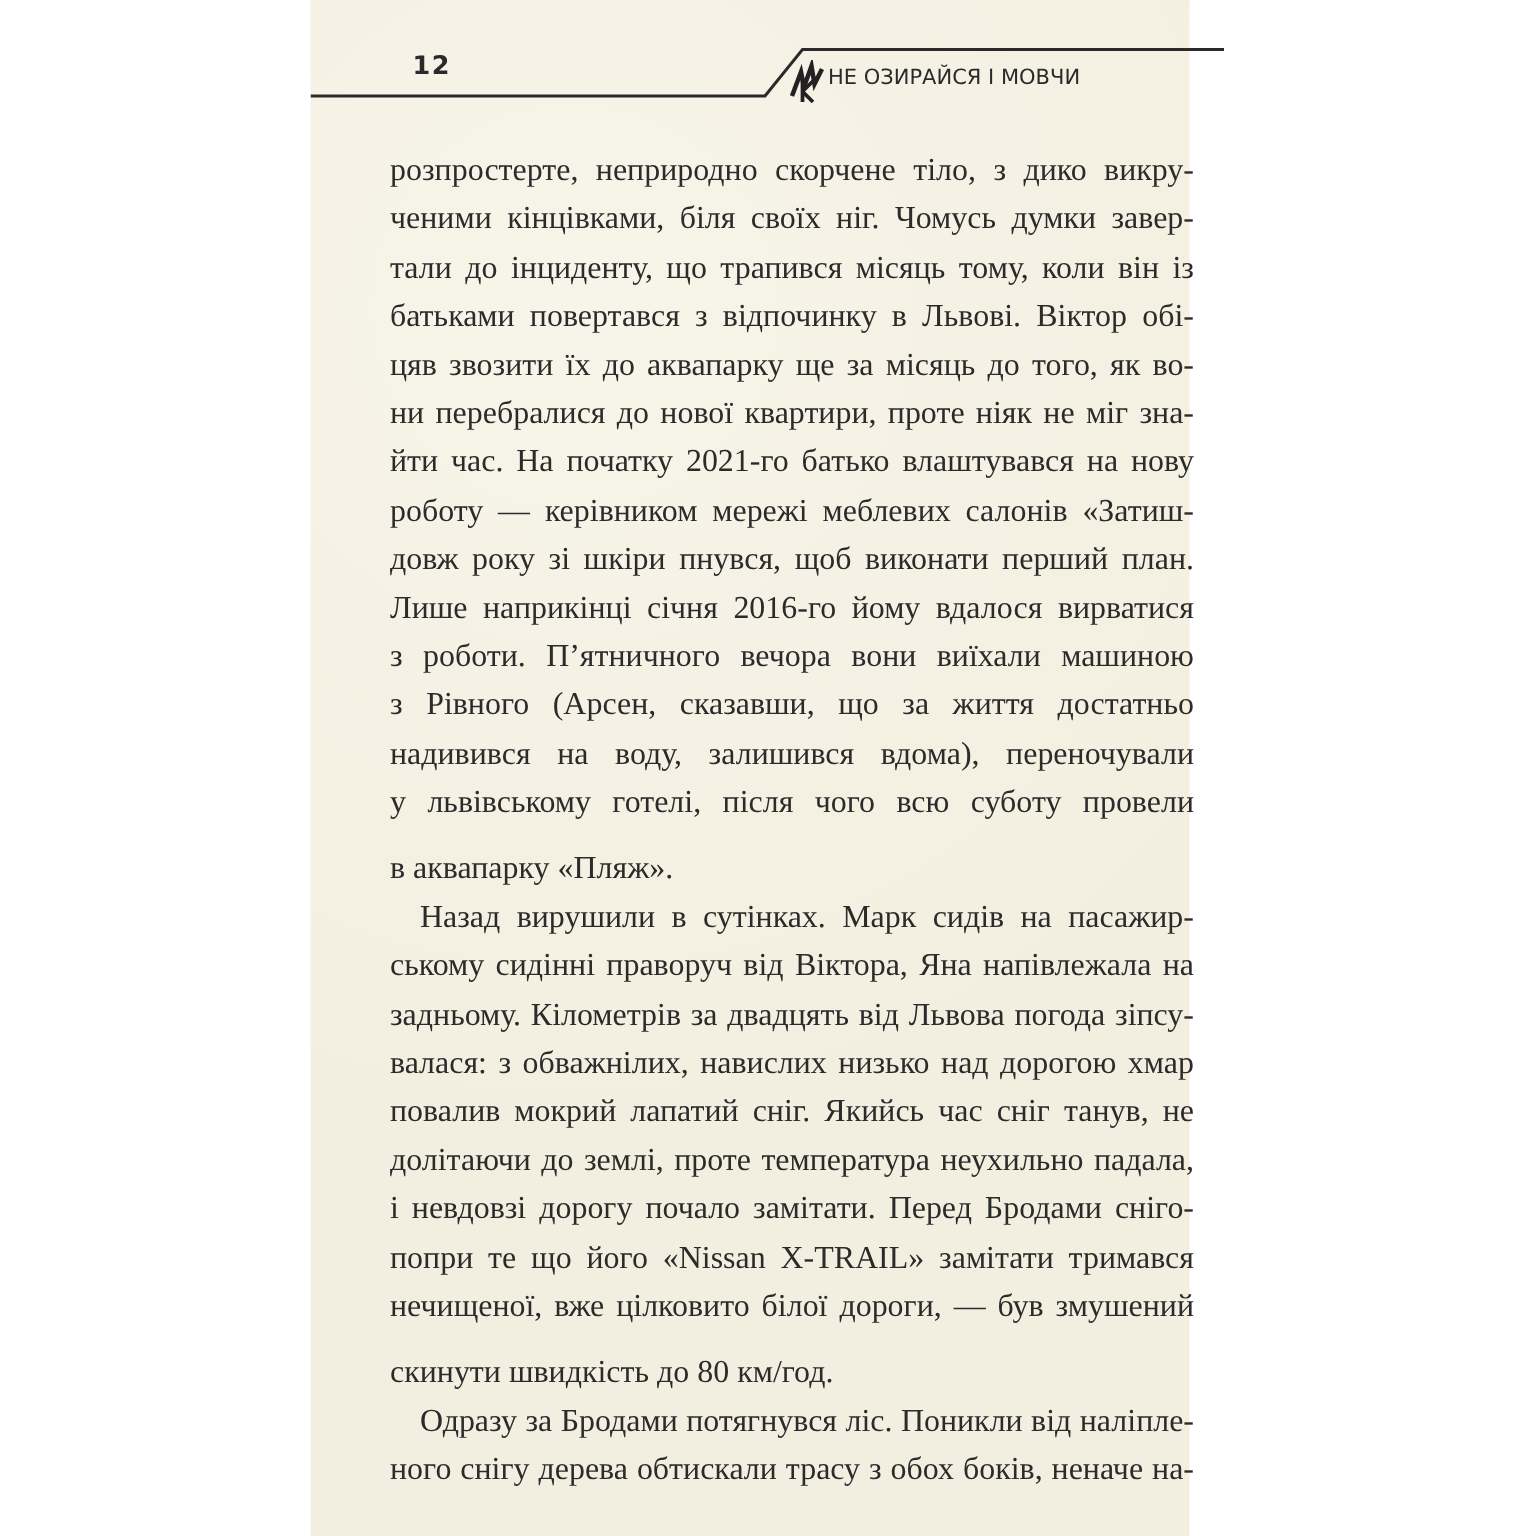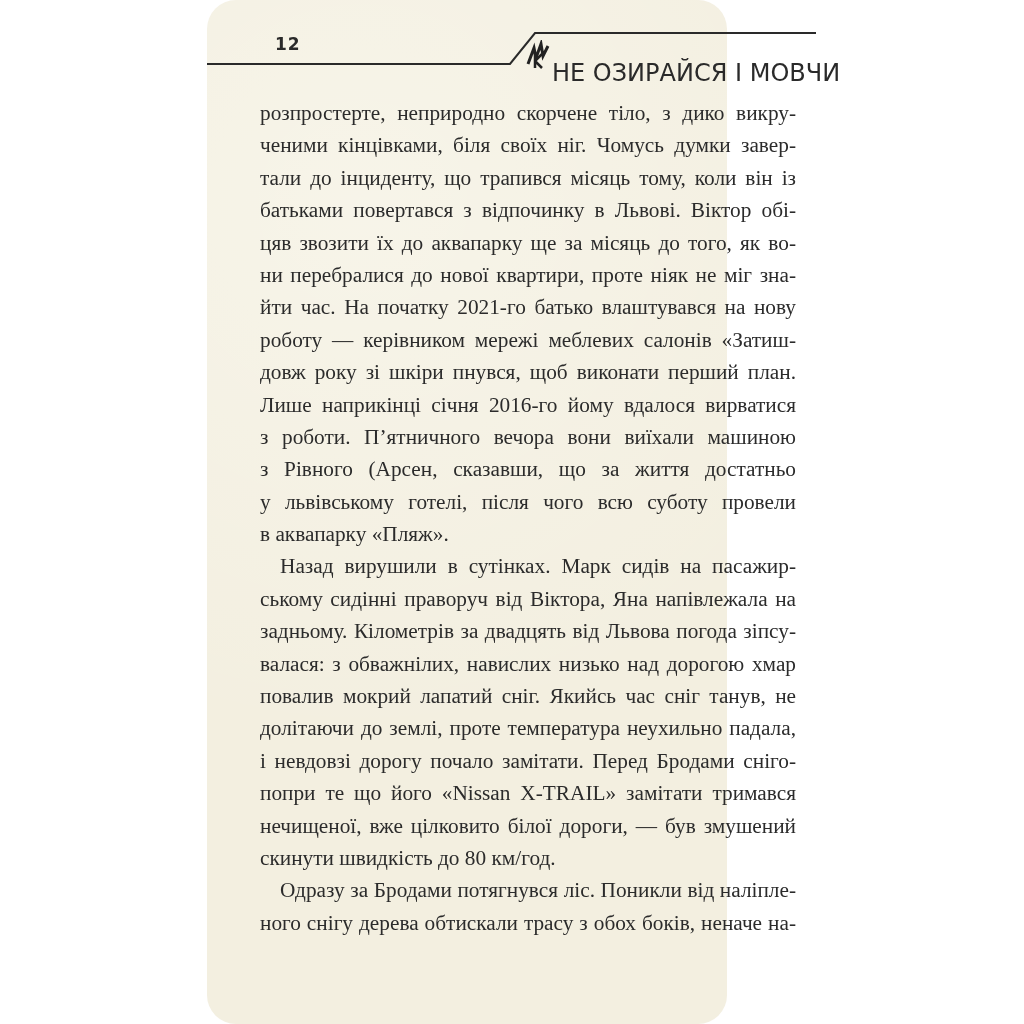--- a/index.html
+++ b/index.html
@@ -1,41 +1,40 @@
 <!DOCTYPE html>
 <html><head>
 <meta charset="utf-8">
 <style>
   html, body { margin:0; padding:0; }
   body { width:1024px; height:1024px; background:#ffffff; position:relative; overflow:hidden; }
   .page {
-    position:absolute; left:207px; top:0; width:520px; height:1024px;
+    position:absolute; left:207px; top:0; width:586px; height:1024px;
     background:#f3efe0;
     background-image: radial-gradient(circle at 30% 20%, rgba(255,255,250,0.35), rgba(0,0,0,0) 60%);
-    border-radius: 29px;
   }
   .header-svg { position:absolute; left:0; top:0; width:609px; height:80px; }
   .page-number {
     position:absolute; left:68px; top:34px;
     font-family:"DejaVu Sans", sans-serif; font-weight:bold; font-size:17px; color:#2a2a2a;
     letter-spacing:1px;
   }
   .running-title {
-    position:absolute; left:345px; top:59px;
-    font-family:"DejaVu Sans", sans-serif; font-size:24px; color:#2a2a2a; letter-spacing:0px;
+    position:absolute; left:345px; top:44px;
+    font-family:"DejaVu Sans", sans-serif; font-size:14px; color:#2a2a2a; letter-spacing:0px;
     white-space:nowrap;
   }
   .logo { position:absolute; left:318px; top:40px; width:26px; height:30px; }
   .body-text {
     position:absolute; left:53px; top:97px; width:536px;
     font-family:"Liberation Serif", "DejaVu Serif", serif; font-size:21.3px; line-height:32.4px;
     color:#2b2b2b;
   }
   .line { display:block; white-space:nowrap; text-align:justify; text-align-last:justify; height:32.4px; }
-  .line.last { text-align-last:left; }
+  .line.last { text-align-last:left;margin-top:12px; }
   .line.indent { padding-left:20px; }
 </style>
 </head>
 <body>
 
 <div class="page">
   <svg class="header-svg" viewBox="0 0 609 80">
     <polyline points="0,64 303,64 328,33 609,33" fill="none" stroke="#2a2a2a" stroke-width="2"></polyline>
   </svg>
   <div class="page-number">12</div>
@@ -52,20 +51,21 @@
         <span class="line">тали до інциденту, що трапився місяць тому, коли він із</span>
         <span class="line">батьками повертався з відпочинку в Львові. Віктор обі-</span>
         <span class="line">цяв звозити їх до аквапарку ще за місяць до того, як во-</span>
         <span class="line">ни перебралися до нової квартири, проте ніяк не міг зна-</span>
         <span class="line">йти час. На початку 2021-го батько влаштувався на нову</span>
         <span class="line">роботу — керівником мережі меблевих салонів «Затиш-</span>
         <span class="line">довж року зі шкіри пнувся, щоб виконати перший план.</span>
         <span class="line">Лише наприкінці січня 2016-го йому вдалося вирватися</span>
         <span class="line">з роботи. П’ятничного вечора вони виїхали машиною</span>
         <span class="line">з Рівного (Арсен, сказавши, що за життя достатньо</span>
+        <span class="line">надивився на воду, залишився вдома), переночували</span>
         <span class="line">у львівському готелі, після чого всю суботу провели</span>
         <span class="line last">в аквапарку «Пляж».</span>
       </div>
       <div>
         <span class="line indent">Назад вирушили в сутінках. Марк сидів на пасажир-</span>
         <span class="line">ському сидінні праворуч від Віктора, Яна напівлежала на</span>
         <span class="line">задньому. Кілометрів за двадцять від Львова погода зіпсу-</span>
         <span class="line">валася: з обважнілих, навислих низько над дорогою хмар</span>
         <span class="line">повалив мокрий лапатий сніг. Якийсь час сніг танув, не</span>
         <span class="line">долітаючи до землі, проте температура неухильно падала,</span>

